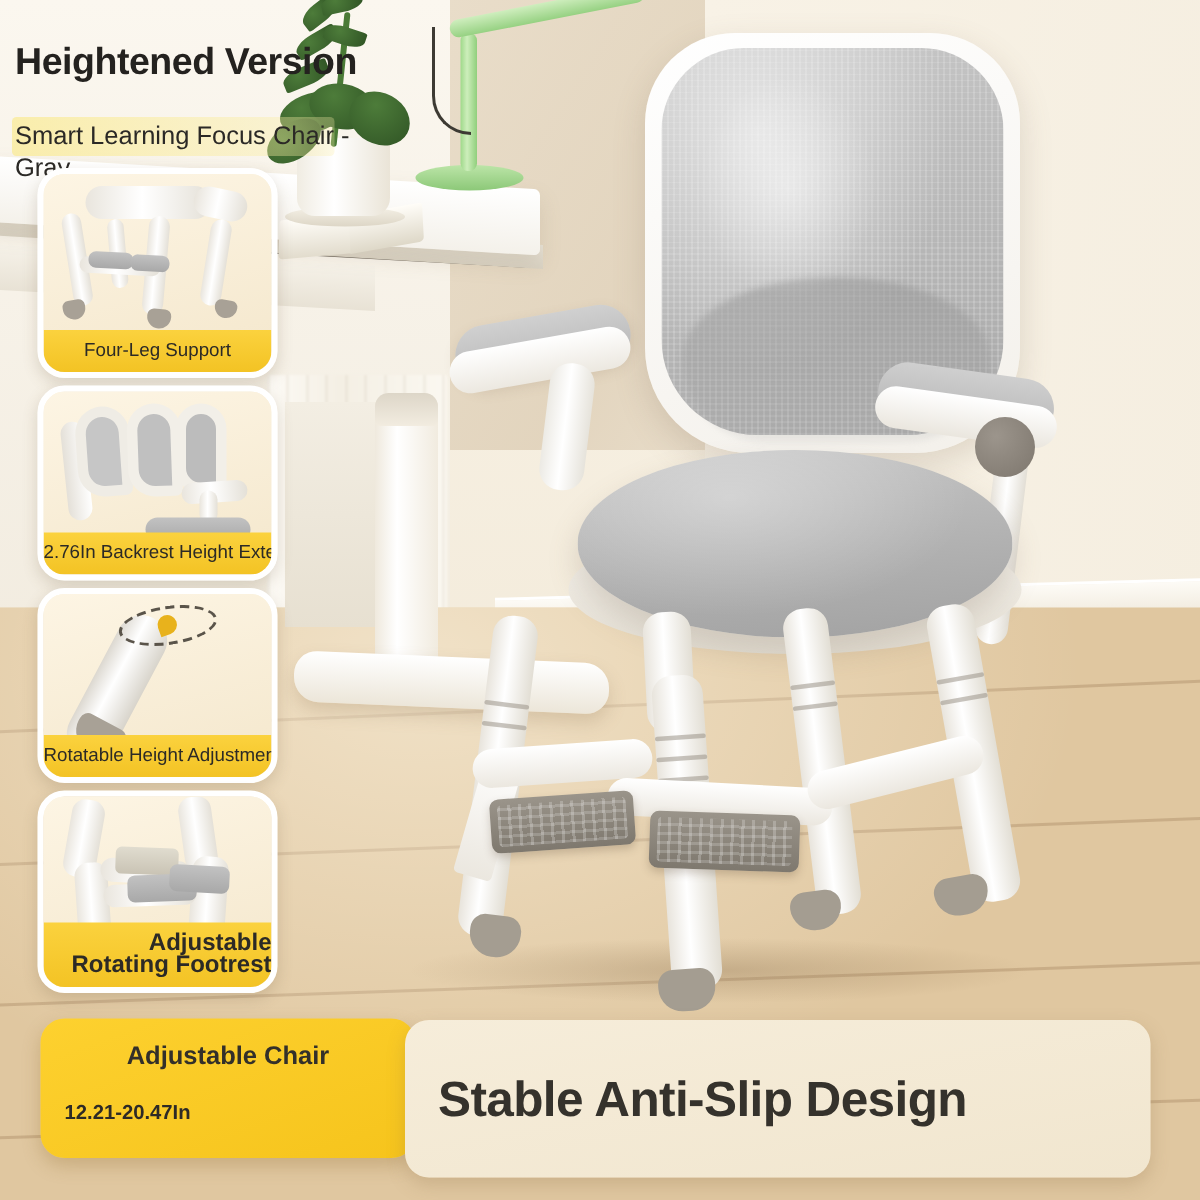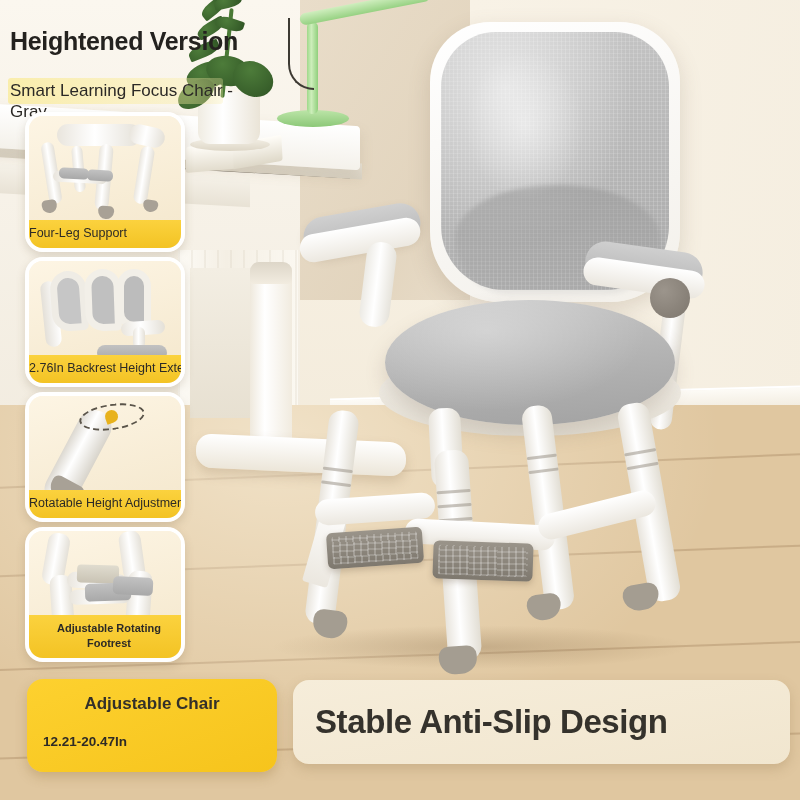--- a/index.html
+++ b/index.html
@@ -160,37 +160,37 @@
 
   
   .card{position:absolute;left:25px;width:160px;
     background:linear-gradient(165deg,#fbf2de,#f6ead0);
     border:4px solid #ffffff;border-radius:18px;overflow:hidden;
     box-shadow:0 4px 10px rgba(110,88,60,.20);}
   .card-img{position:relative;width:100%;height:100%;overflow:hidden;
     background:linear-gradient(165deg,#fdf5e4,#f4e7cc);}
   .card-label{position:absolute;left:0;bottom:0;width:100%;
     background:linear-gradient(180deg,#fbd23e,#f3c324);
-    color:#2c2a26;font-size:12.5px;font-weight:500;
+    color:#2c2a26;font-size:12.5px;font-weight:500;text-align:center;
     padding:6px 0 7px;line-height:15px;white-space:nowrap;}
-  .card-label.wrap{white-space:normal;text-align:center;padding-left:8px;font-weight:bold;font-size:11px;}
+  .card-label.wrap{white-space:normal;text-align:right;padding-left:8px;font-weight:bold;font-size:16px;}
 
   .thumb-part{position:absolute;}
   .tp-white{background:linear-gradient(90deg,#e9e5dd,#ffffff 45%,#e4e0d7);border-radius:9px;}
   .tp-gray{background:linear-gradient(180deg,#c2c2c2,#a8a8a8);border-radius:5px;}
   .tp-cap{background:#a8a196;border-radius:5px 5px 9px 9px;}
 
   
   .banner-yellow{position:absolute;left:27px;top:679px;width:250px;height:93px;
     background:linear-gradient(160deg,#fdd12f,#f6c41c);border-radius:16px;
     box-shadow:0 5px 12px rgba(140,104,40,.28);}
   .by-title{position:absolute;left:0;top:15px;width:100%;text-align:center;
     font-size:17px;font-weight:bold;color:#33302a;}
   .by-sub{position:absolute;left:16px;top:55px;font-size:13.5px;font-weight:bold;color:#2e2b26;}
-  .banner-cream{position:absolute;left:293px;top:680px;width:497px;height:84px;
+  .banner-cream{position:absolute;left:270px;top:680px;width:497px;height:105px;
     background:linear-gradient(170deg,#f6edda,#f1e6cf);border-radius:16px;
     box-shadow:0 5px 12px rgba(140,110,70,.25);}
   .bc-text{position:absolute;left:22px;top:50%;transform:translateY(-50%);
     font-size:33px;font-weight:bold;color:#35322c;letter-spacing:-.4px;}
 </style>
 </head>
 <body>
 
 <div id="stage">
 

